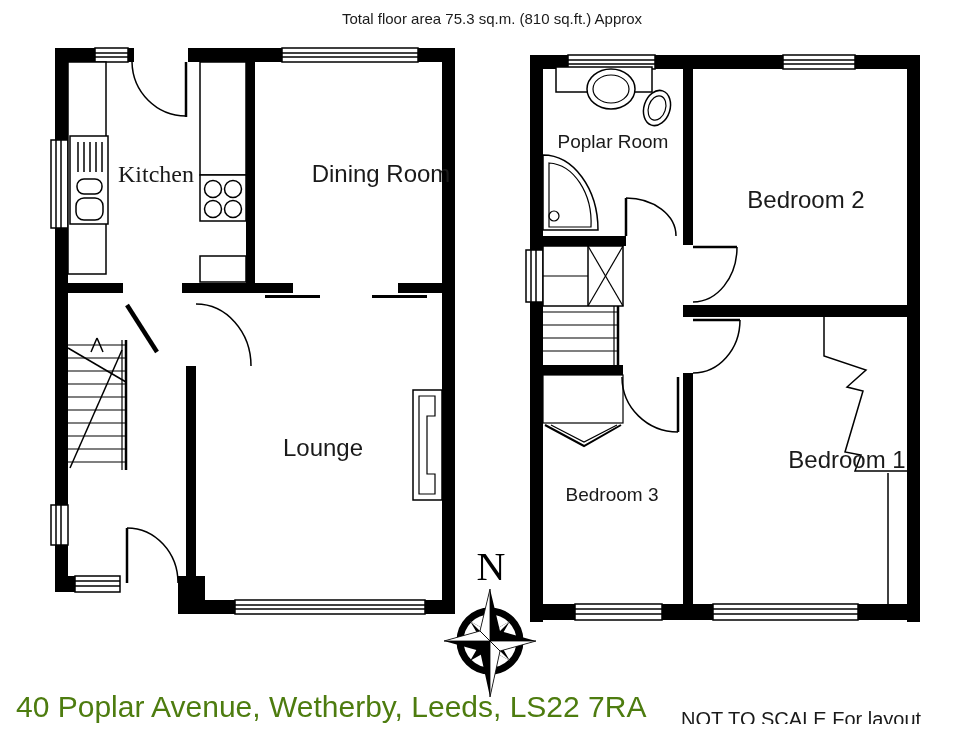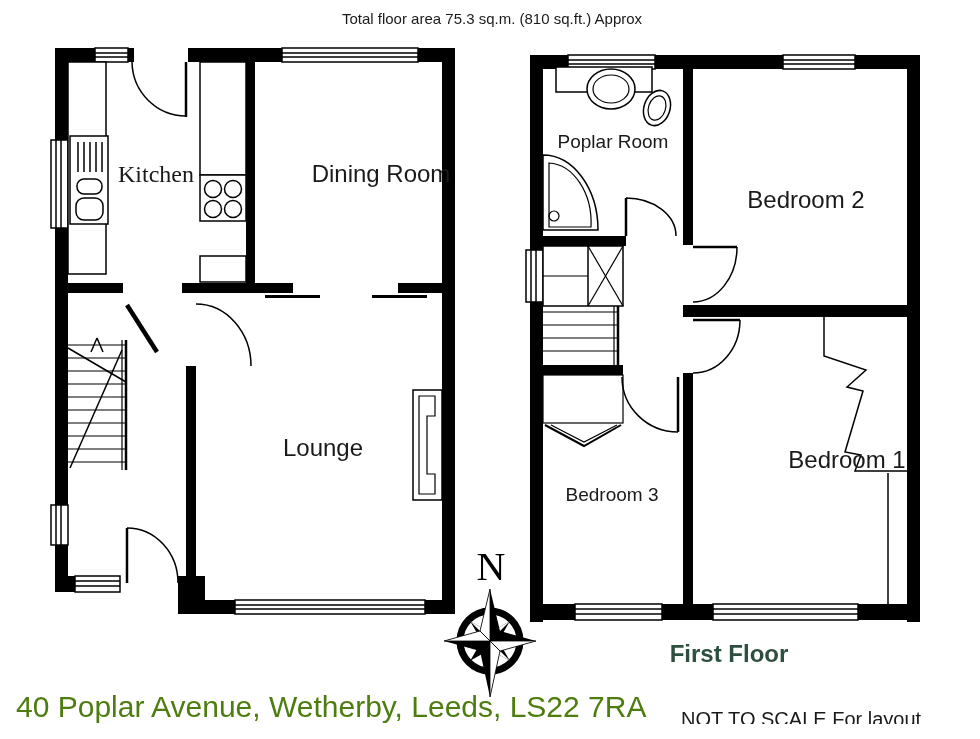--- a/index.html
+++ b/index.html
@@ -264,19 +264,18 @@
 
   <div class="lbl room" style="left:156px;top:174px;font-family:Liberation Serif, serif;">Kitchen</div>
   <div class="lbl room" style="left:346px;top:174px;margin-left:35px;">Dining Room</div>
   <div class="lbl room" style="left:323px;top:448px;">Lounge</div>
 
   <div class="lbl room-sm" style="left:613px;top:142px;">Poplar Room</div>
   <div class="lbl room" style="left:806px;top:188px;margin-top:12px;">Bedroom 2</div>
   <div class="lbl room" style="left:803px;top:460px;margin-left:44px;">Bedroom 1</div>
   <div class="lbl room-sm" style="left:612px;top:495px;">Bedroom 3</div>
 
-  <div class="lbl floor-name" style="left:729px;top:654px;">First Floor</div>
 
   <div class="north">N</div>
 
   <div class="address">40 Poplar Avenue, Wetherby, Leeds, LS22 7RA</div>
   <div class="disclaimer">NOT TO SCALE For layout guidance only</div>
 </div>
 
 </body></html>

